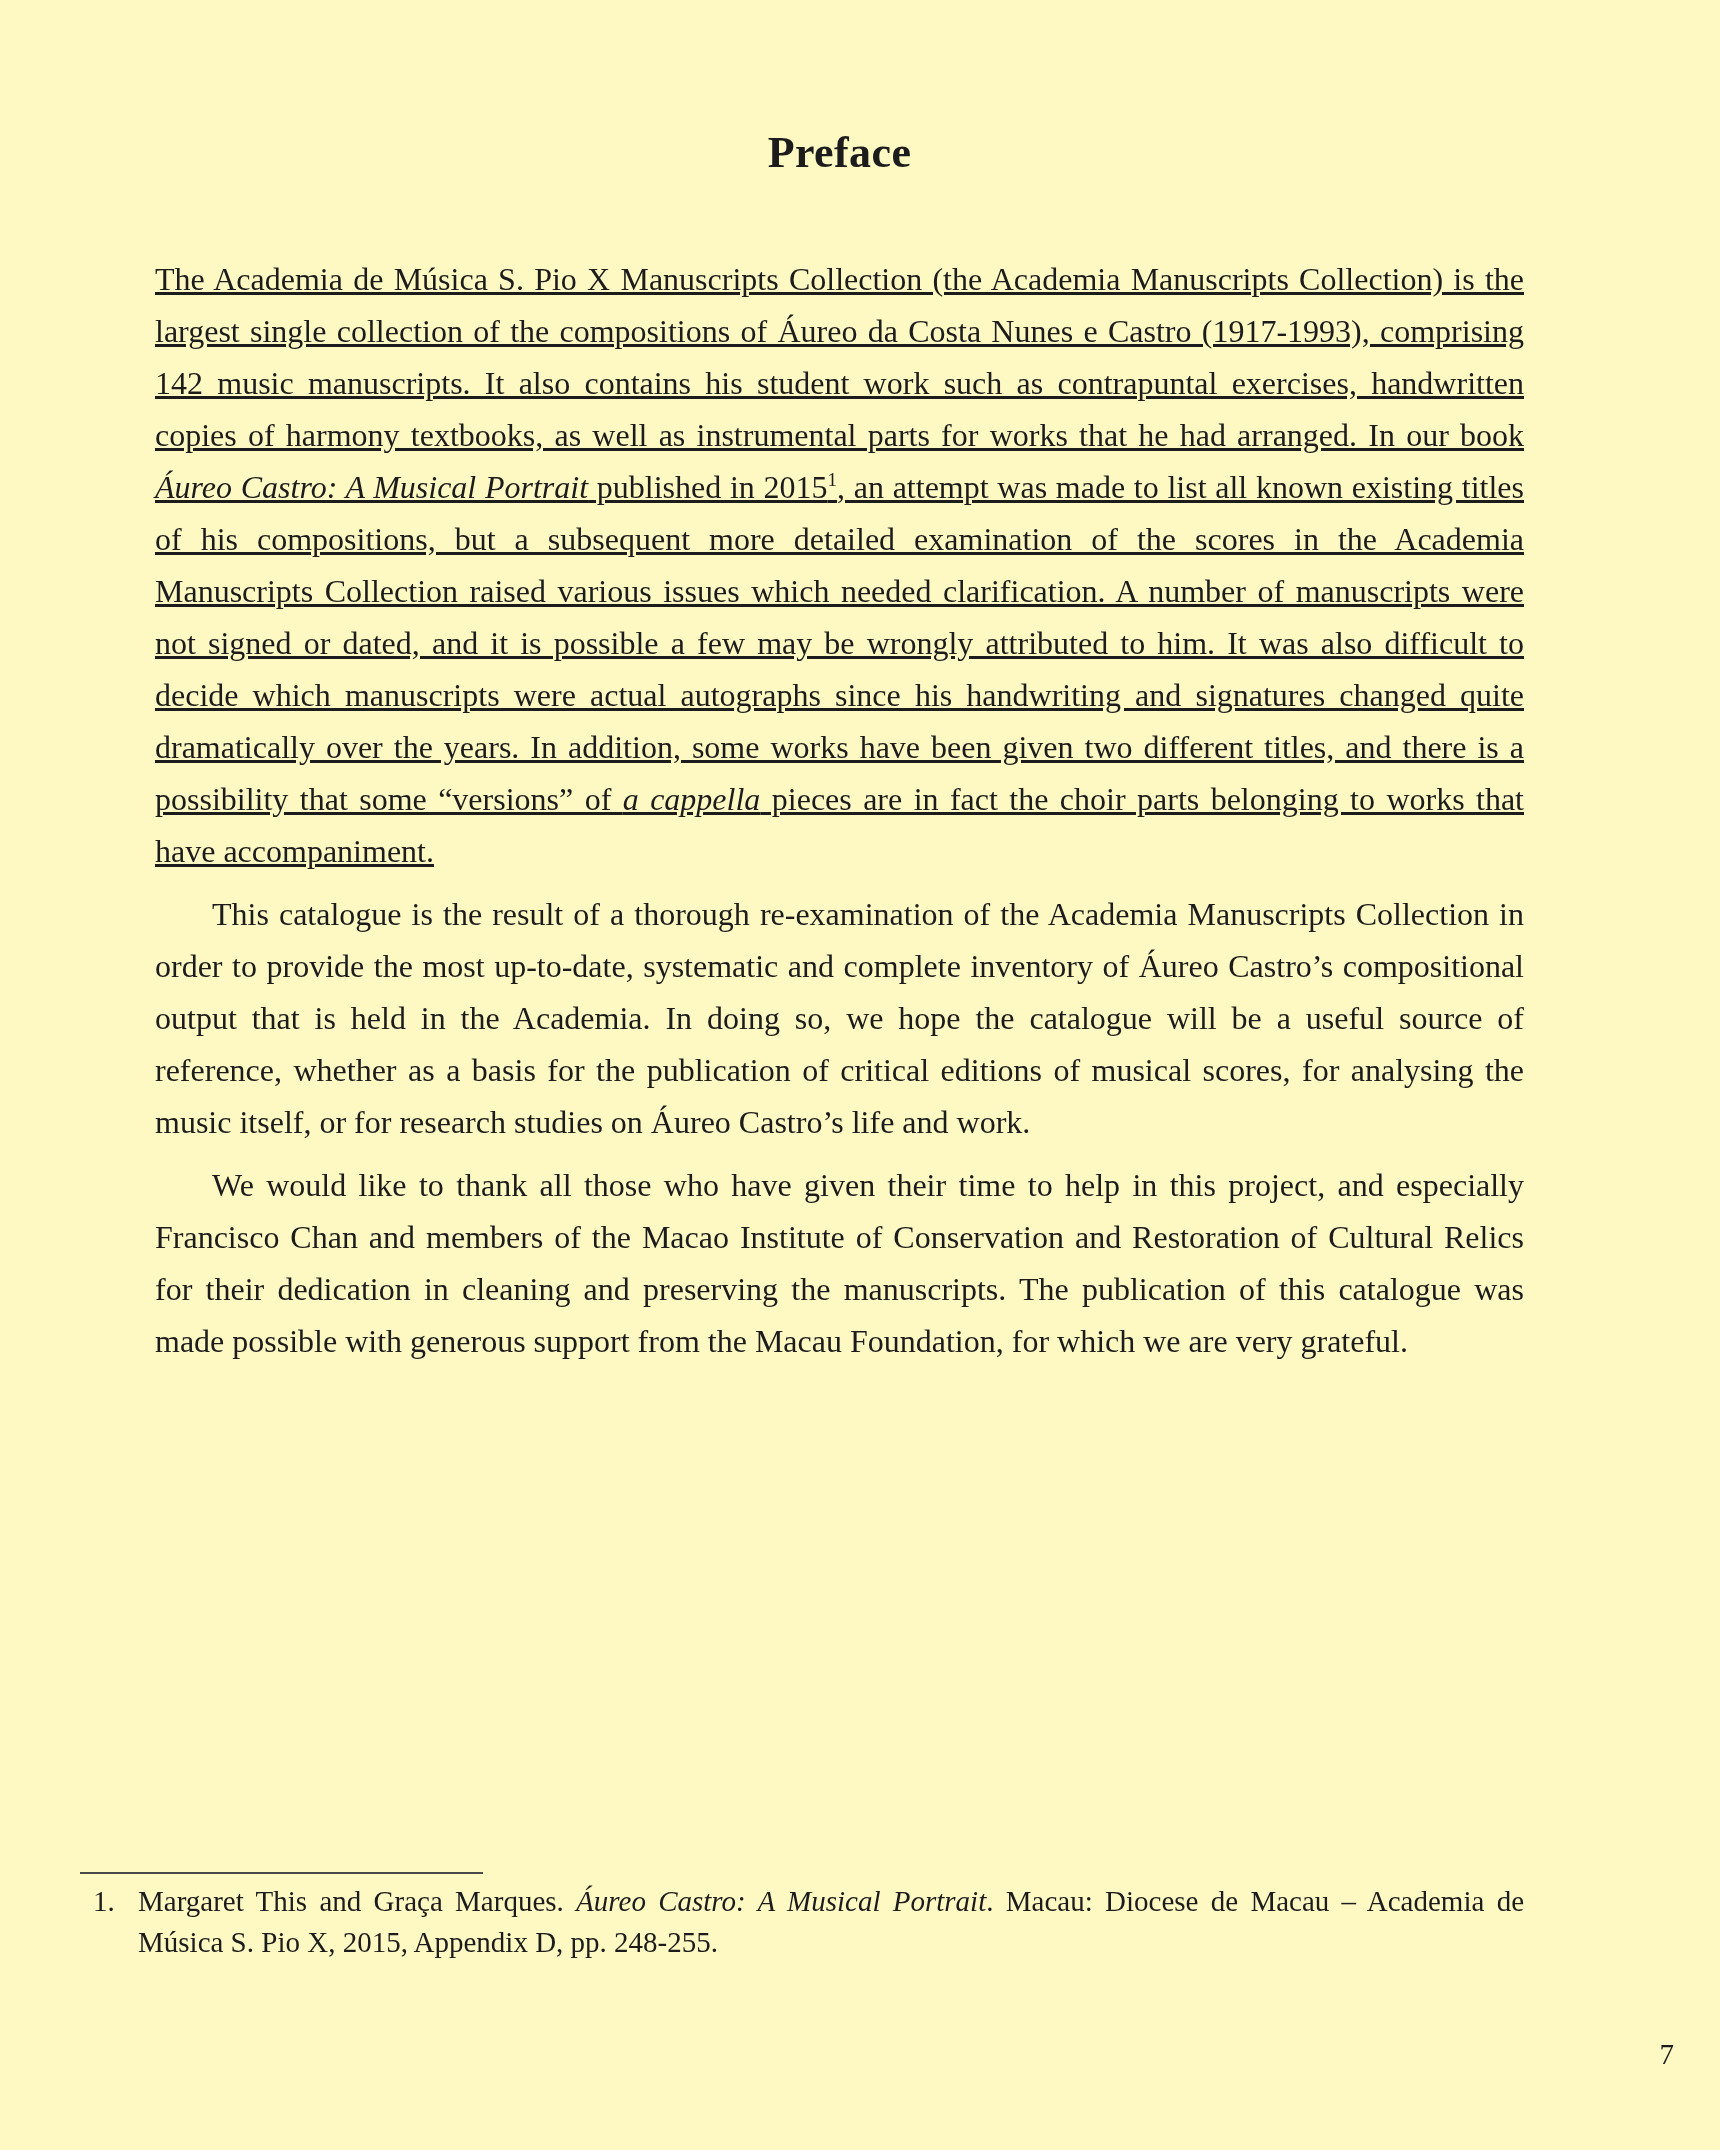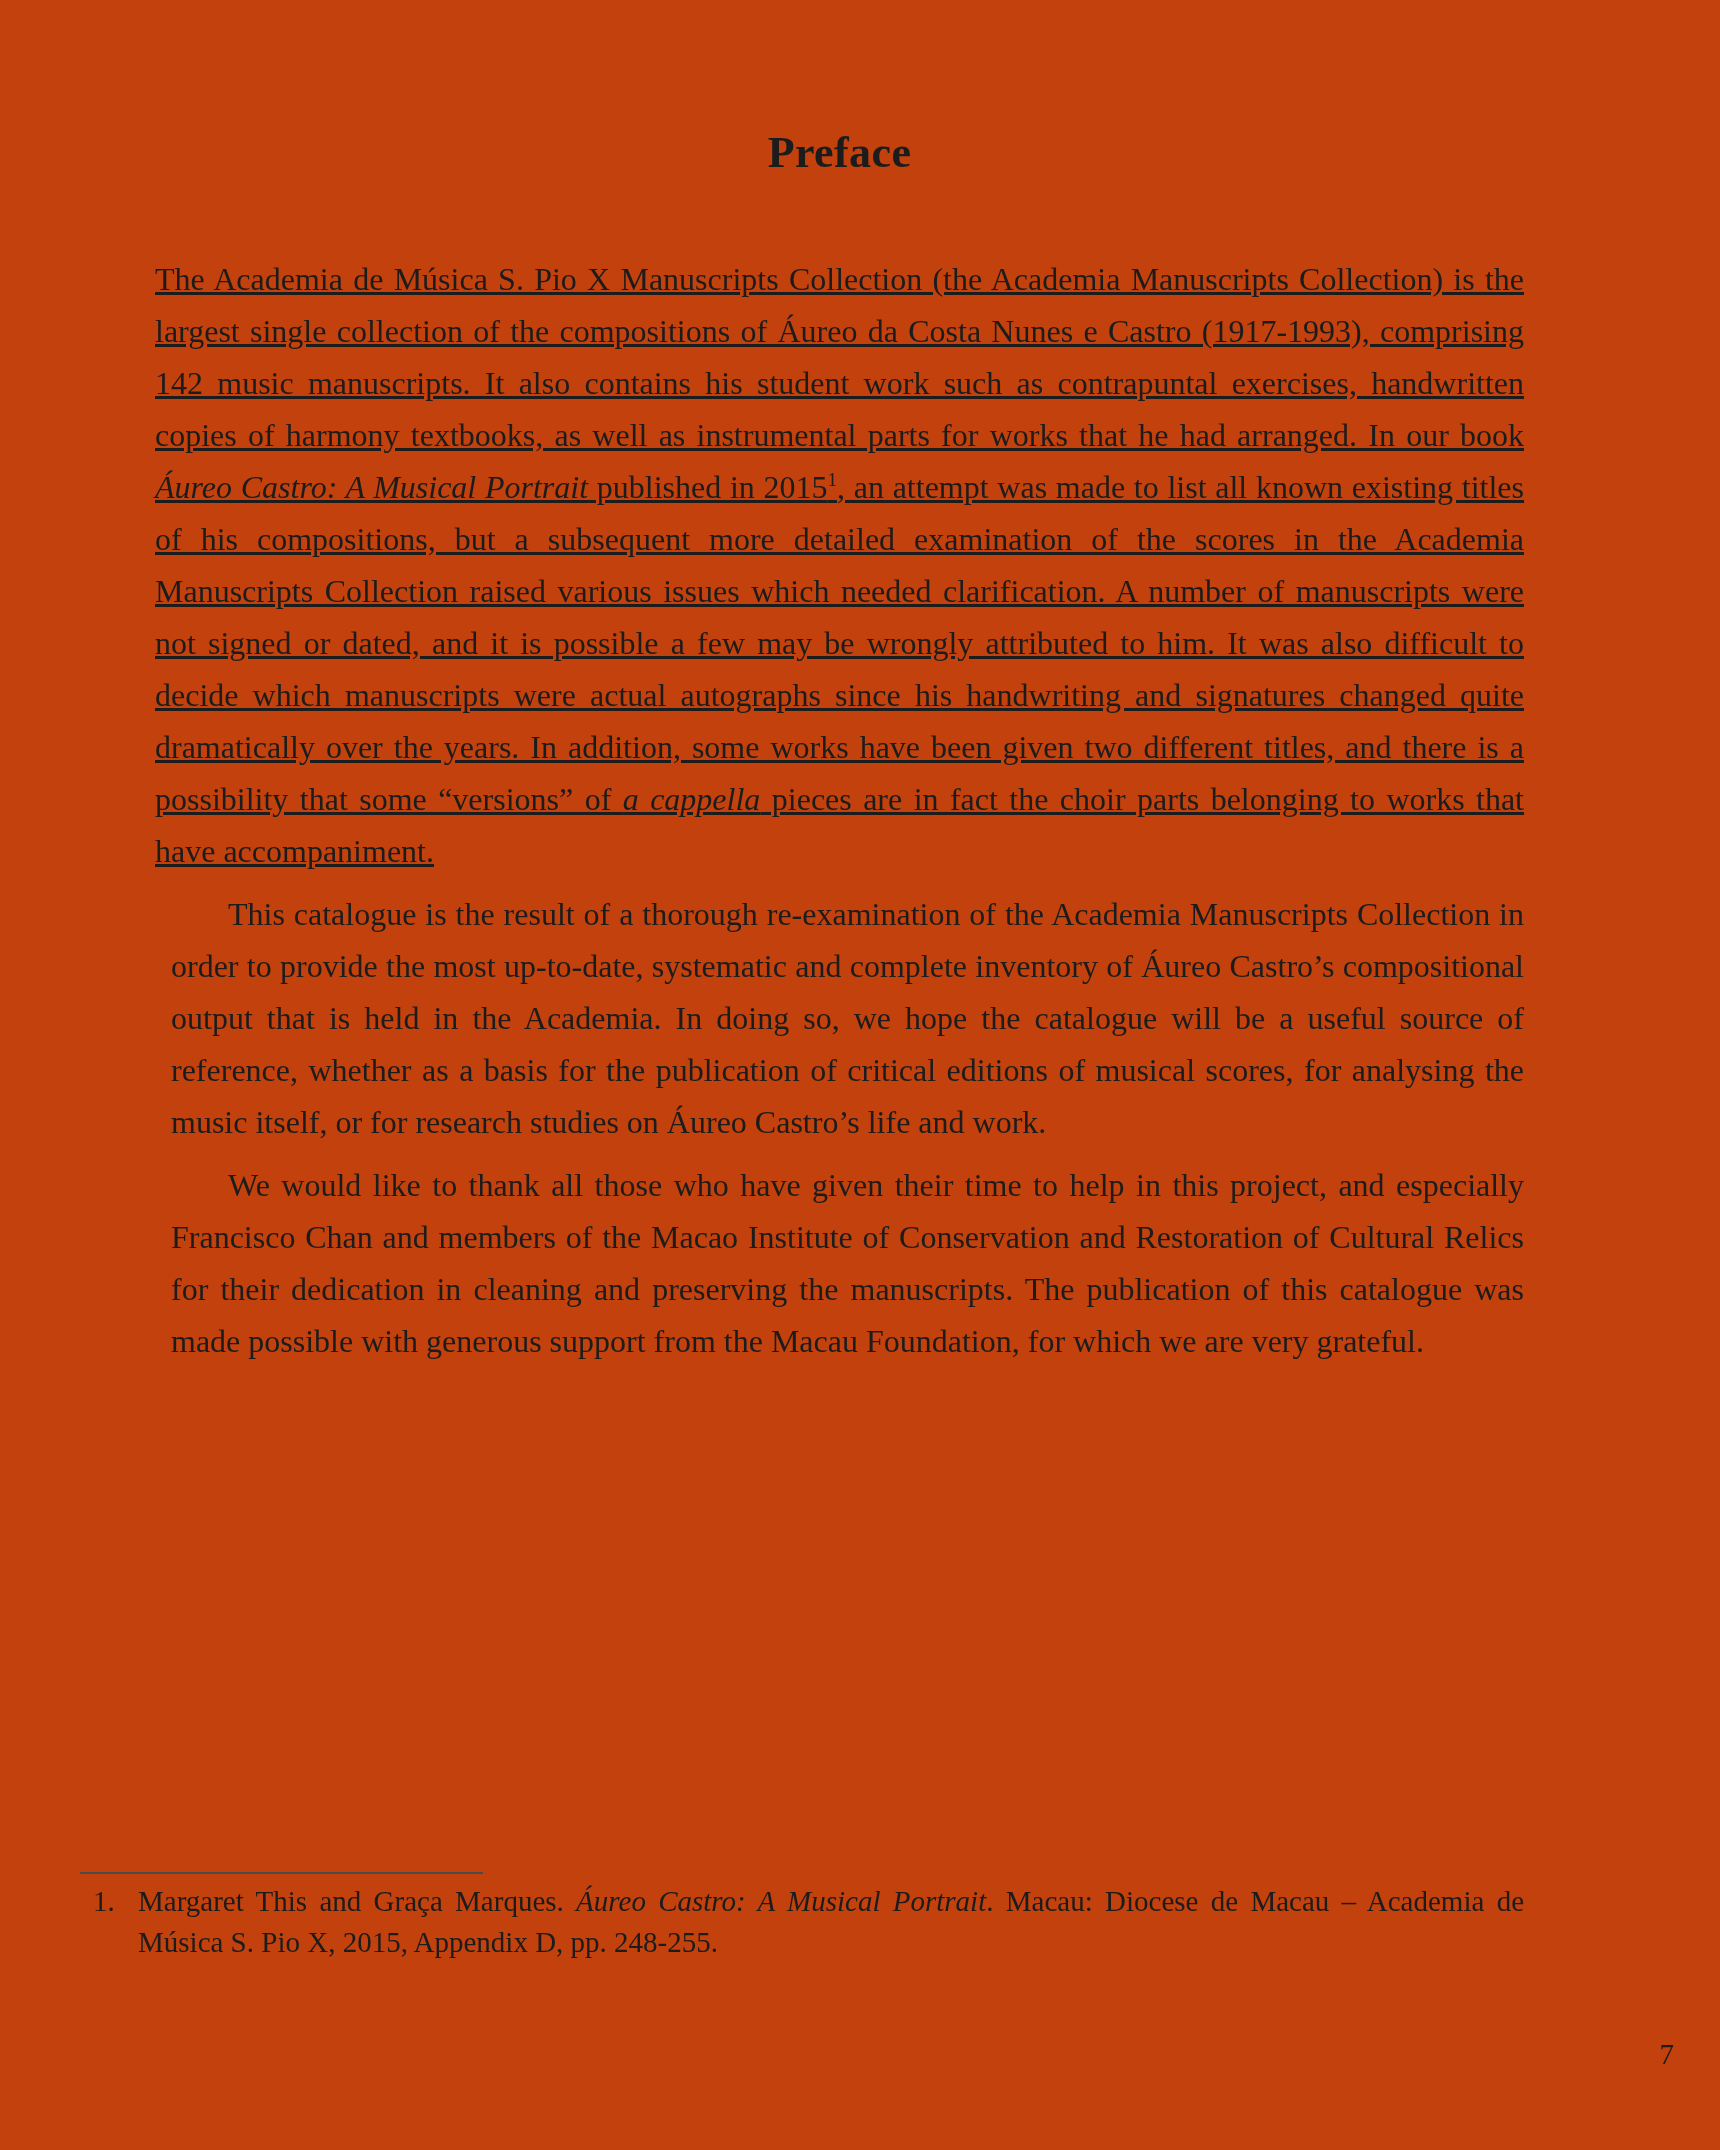--- a/index.html
+++ b/index.html
@@ -4,21 +4,21 @@
 <style>
   html, body {
     margin: 0;
     padding: 0;
     background: #ffffff;
   }
   .page {
     position: relative;
     width: 1721px;
     height: 2151px;
-    background: #c2410c;
+    background: #fef9c3;
     color: #1c1c1c;
     font-family: "Liberation Serif", "DejaVu Serif", serif;
     overflow: hidden;
     box-sizing: border-box;
     padding-left: 8px;
   }
   .content {
     position: absolute;
     left: 155px;
     top: 0;
@@ -42,21 +42,20 @@
   }
   .body-text p.first {
     margin-top: 74px;
     text-decoration: underline;
   }
   .body-text p + p {
     margin-top: 11px;
   }
   .body-text p.indented {
     text-indent: 57px;
-    margin-left: 16px;
   }
   .italic {
     font-style: italic;
   }
   .sup {
     font-size: 19px;
     line-height: 0;
     vertical-align: super;
   }
   .footnote-block {

